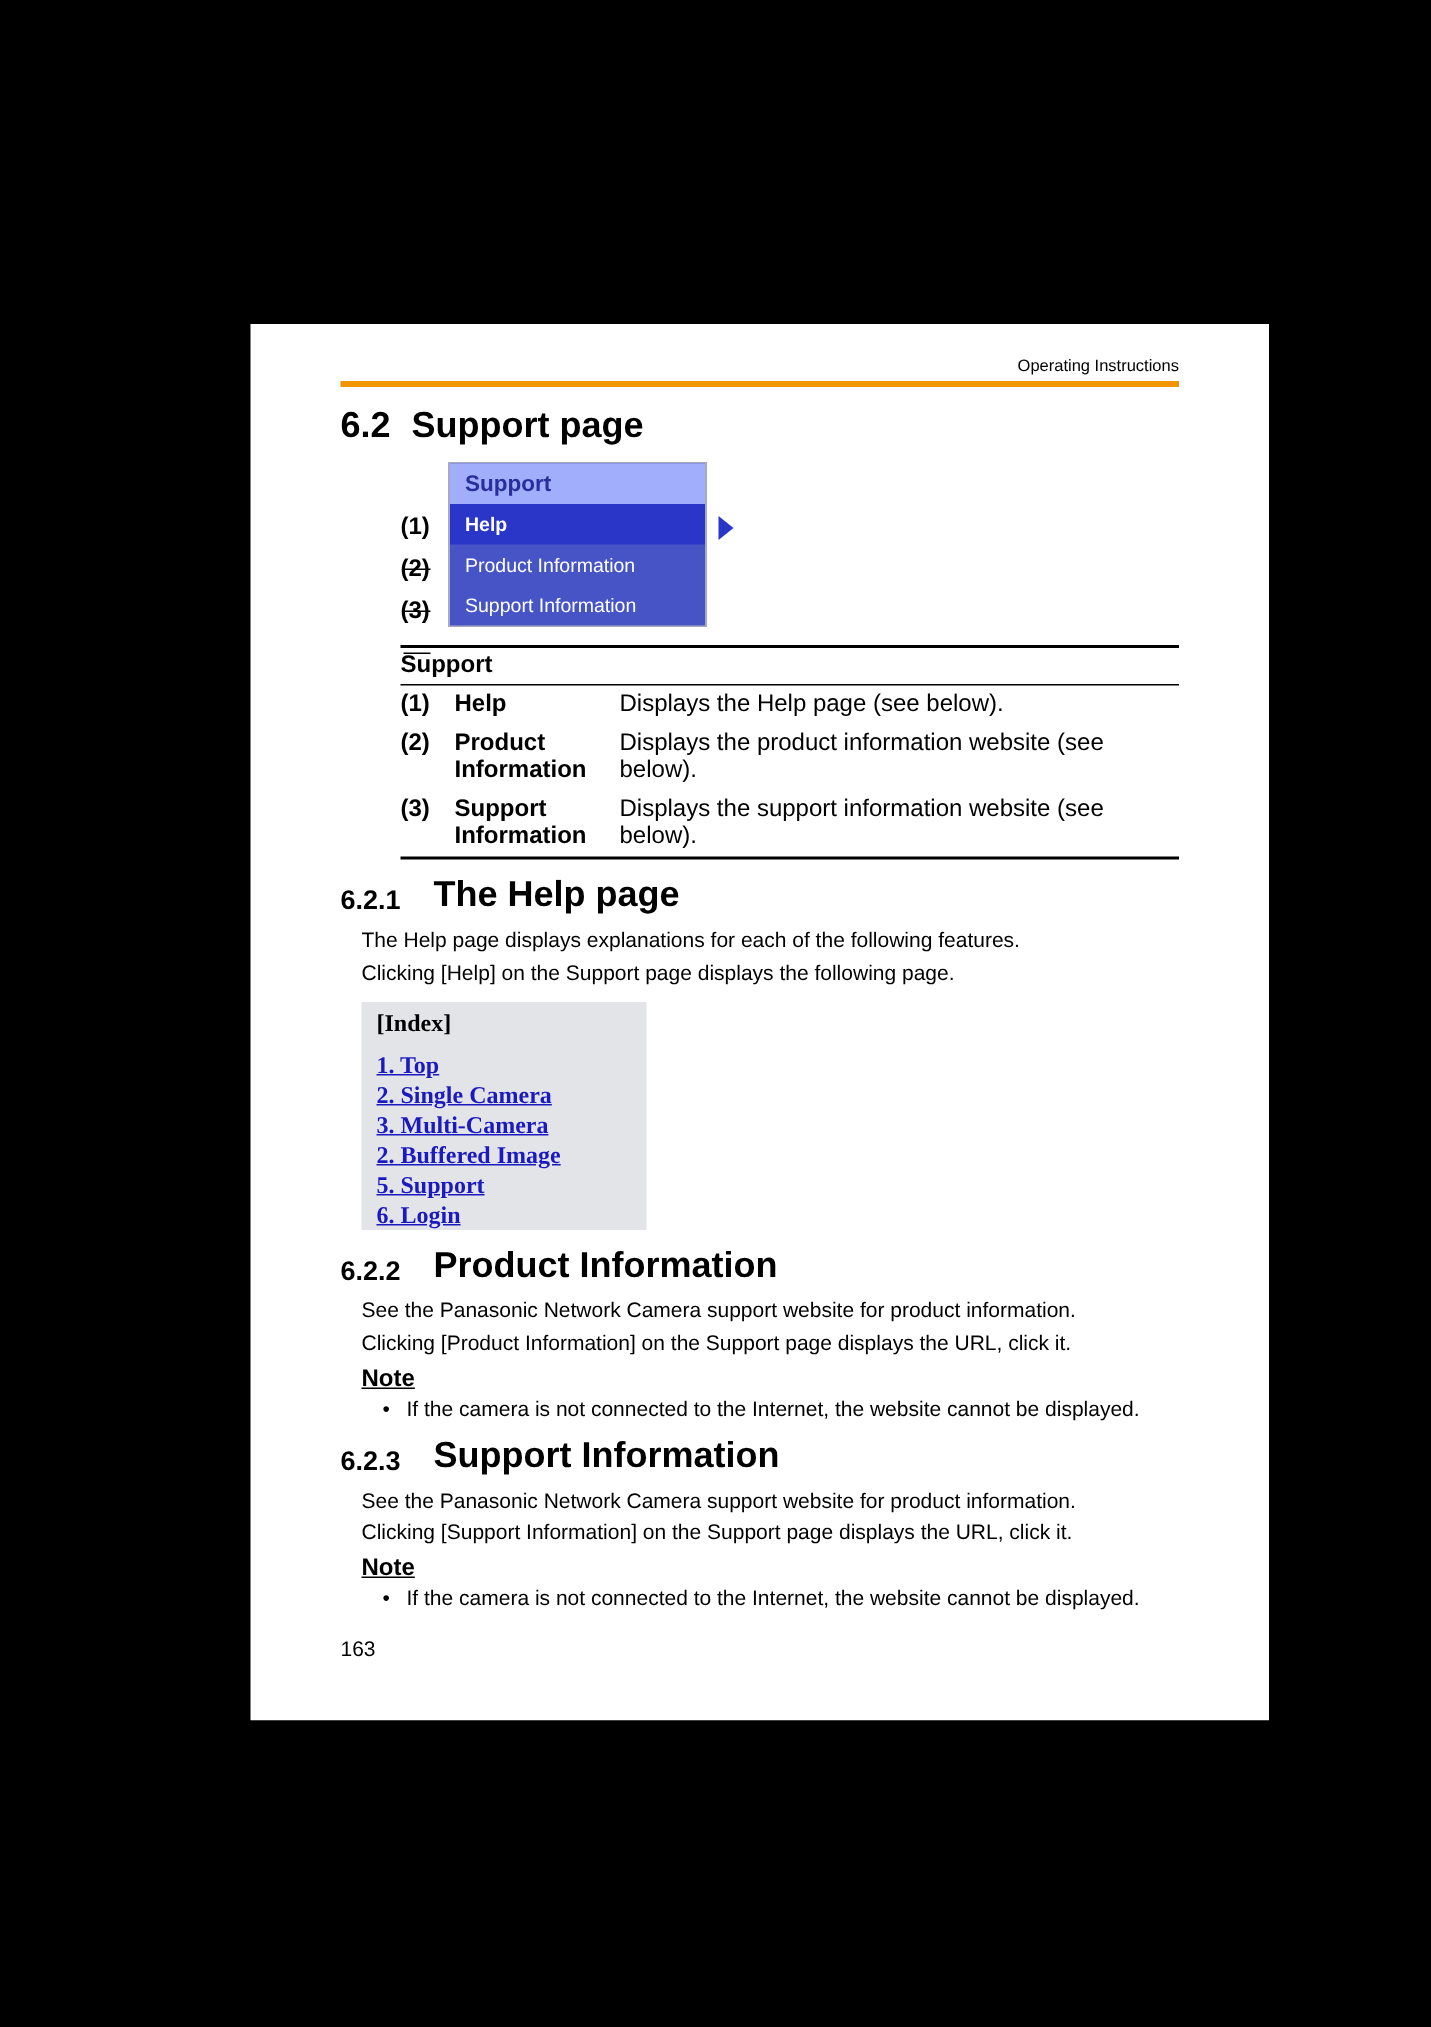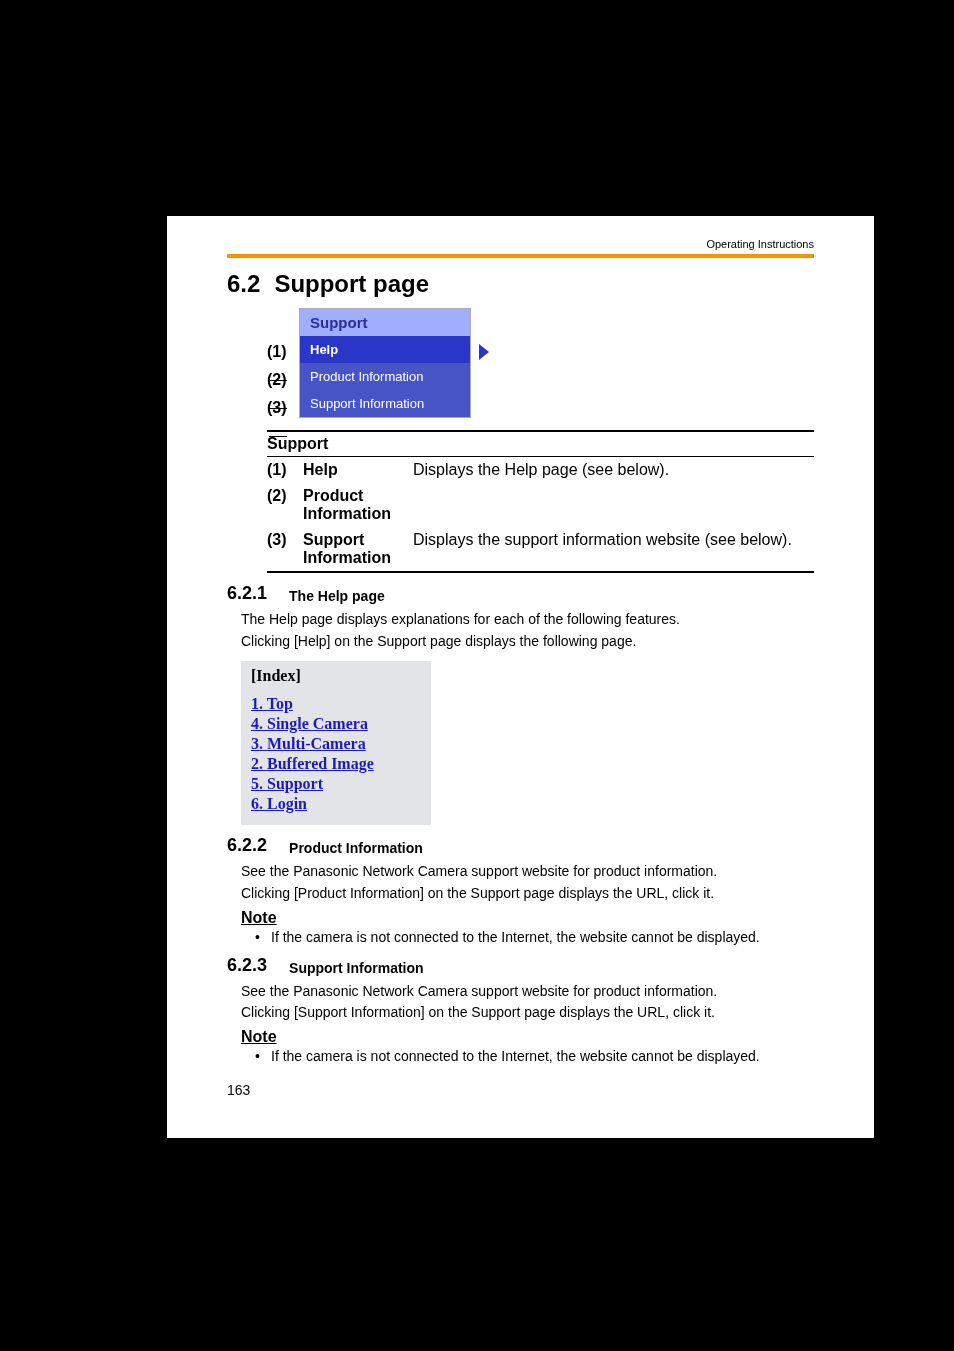--- a/index.html
+++ b/index.html
@@ -3,21 +3,21 @@
 <meta charset="utf-8">
 <style>
   html, body {
     margin: 0;
     padding: 0;
     width: 954px;
     background: #000;
     font-family: Arial, Helvetica, sans-serif;
   }
   .page {
-    margin: 216px 80px 0 167px; 
+    margin: 216px 108px 0 167px; 
     background: #fff;
     padding: 22px 60px 40px 60px;
     box-sizing: border-box;
   }
   .running-head {
     text-align: right;
     font-size: 11px;
     margin-bottom: 4px;
   }
   .orange-rule {
@@ -87,27 +87,27 @@
   .tbl-head { font-weight:bold; padding:3px 0; }
   .tbl-row { display:flex; padding:4px 0; }
   .c-num { width:36px; font-weight:bold; }
   .c-name{ width:110px; font-weight:bold; }
   .c-desc{ flex:1; }
   .thin-rule{ height:1px; background:#000; }
 
   
   .h2-row { display:flex; align-items:flex-end; gap:22px; margin:10px 0 6px 0; }
   .h2-num { font-size:18px; font-weight:bold; }
-  .h2-text{ font-size:14px; font-weight:bold; }
+  .h2-text{ font-size:24px; font-weight:bold; }
   .body-p { margin:3px 0 3px 14px; font-size:14px; line-height:1.35; }
 
   
   .index-box {
     margin:10px 0 6px 14px;
-    padding:6px 10px 12px 10px;
+    padding:6px 10px 0 10px;
     width:170px;
     background:#e3e4e8;
     font-family: "Times New Roman", serif;
   }
   .index-title{ font-weight:bold; }
   .index-list a{ color:#1a1ac0; text-decoration:underline; font-weight:bold; display:block; margin-top:2px; }
 
   .note { font-weight:bold; text-decoration:underline; margin:6px 0 2px 14px; }
   .bullet { display:flex; margin-left:28px; font-size:14px; }
   .bullet .dot{ width:16px; }
@@ -151,20 +151,21 @@
     <div class="thin-rule"></div>
 
     <div class="tbl-row">
       <div class="c-num">(1)</div>
       <div class="c-name">Help</div>
       <div class="c-desc">Displays the Help page (see below).</div>
     </div>
     <div class="tbl-row">
       <div class="c-num">(2)</div>
       <div class="c-name">Product Information</div>
+      <div class="c-desc">Displays the product information website (see below).</div>
     </div>
     <div class="tbl-row">
       <div class="c-num">(3)</div>
       <div class="c-name">Support Information</div>
       <div class="c-desc">Displays the support information website (see below).</div>
     </div>
     <div class="tbl-rule"></div>
   </div>
 
   <div class="h2-row">
@@ -172,21 +173,21 @@
     <span class="h2-text">The Help page</span>
   </div>
   <div class="body-p">The Help page displays explanations for each of the following features.</div>
   <div class="body-p">Clicking [Help] on the Support page displays the following page.</div>
 
   <div class="index-box">
     <div class="index-title">[Index]</div>
     <div style="height:8px"></div>
     <div class="index-list">
       <a>1. Top</a>
-      <a>4. Single Camera</a>
+      <a>2. Single Camera</a>
       <a>3. Multi-Camera</a>
       <a>2. Buffered Image</a>
       <a>5. Support</a>
       <a>6. Login</a>
     </div>
   </div>
 
   <div class="h2-row">
     <span class="h2-num">6.2.2</span>
     <span class="h2-text">Product Information</span>

